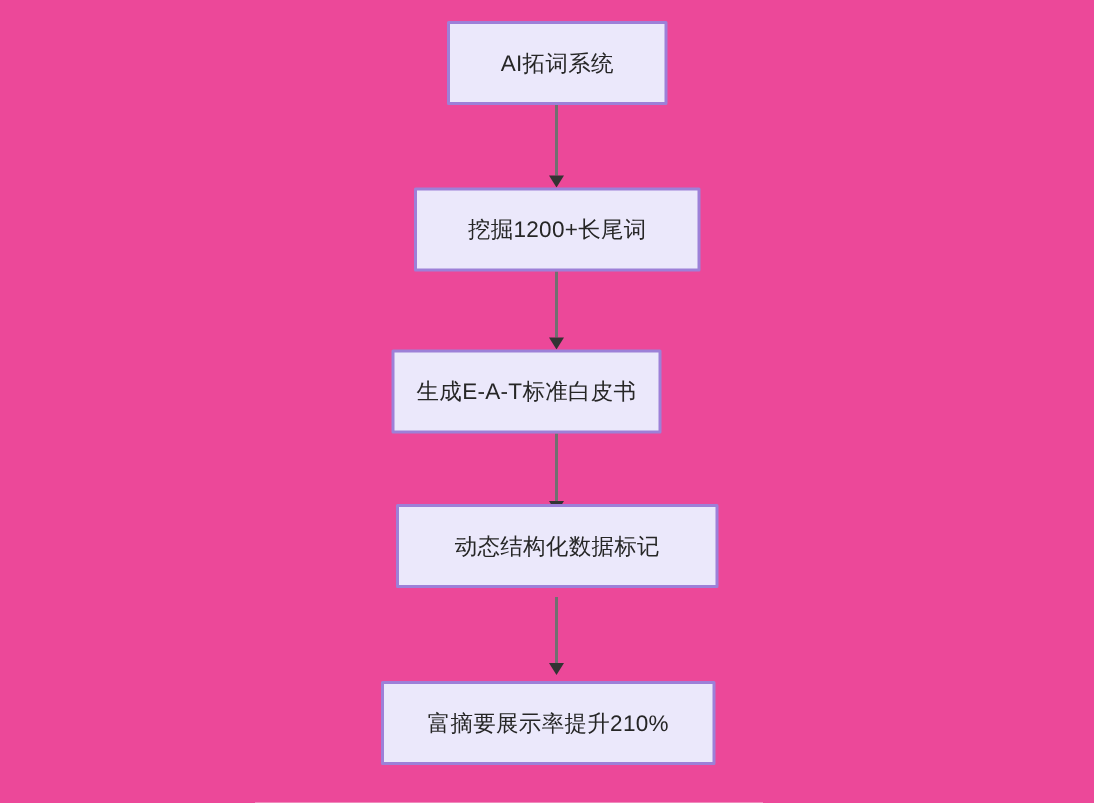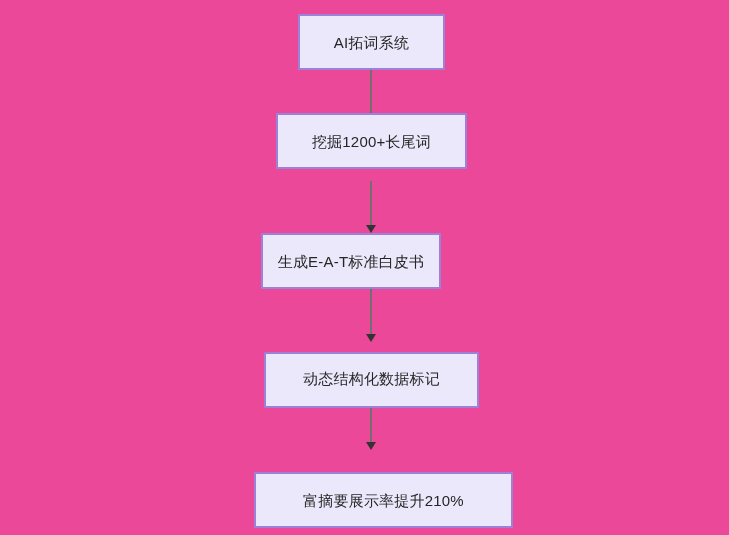--- a/index.html
+++ b/index.html
@@ -71,29 +71,29 @@
   <div class="flow-edge" style="top:289px; height:45px;"></div>
   <div class="flow-arrowhead" style="top:334px;"></div>
 
   <div class="flow-edge" style="top:398px; height:44px;"></div>
   <div class="flow-arrowhead" style="top:442px;"></div>
 
   <div class="flow-node" style="left:298px; top:14px; width:147px;">
     <span class="node-label">AI拓词系统</span>
   </div>
 
-  <div class="flow-node" style="left:276px; top:113px; width:191px;">
+  <div class="flow-node" style="left:276px; top:125px; width:191px;">
     <span class="node-label">挖掘1200+长尾词</span>
   </div>
 
   <div class="flow-node" style="left:261px; top:233px; width:180px;">
     <span class="node-label">生成E-A-T标准白皮书</span>
   </div>
 
-  <div class="flow-node" style="left:264px; top:352px; width:215px;font-family:Liberation Mono, monospace;">
+  <div class="flow-node" style="left:264px; top:336px; width:215px;">
     <span class="node-label">动态结构化数据标记</span>
   </div>
 
-  <div class="flow-node" style="left:254px; top:472px; width:259px;">
+  <div class="flow-node" style="left:254px; top:454px; width:223px;">
     <span class="node-label">富摘要展示率提升210%</span>
   </div>
 
 </div>
 
 </body></html>

